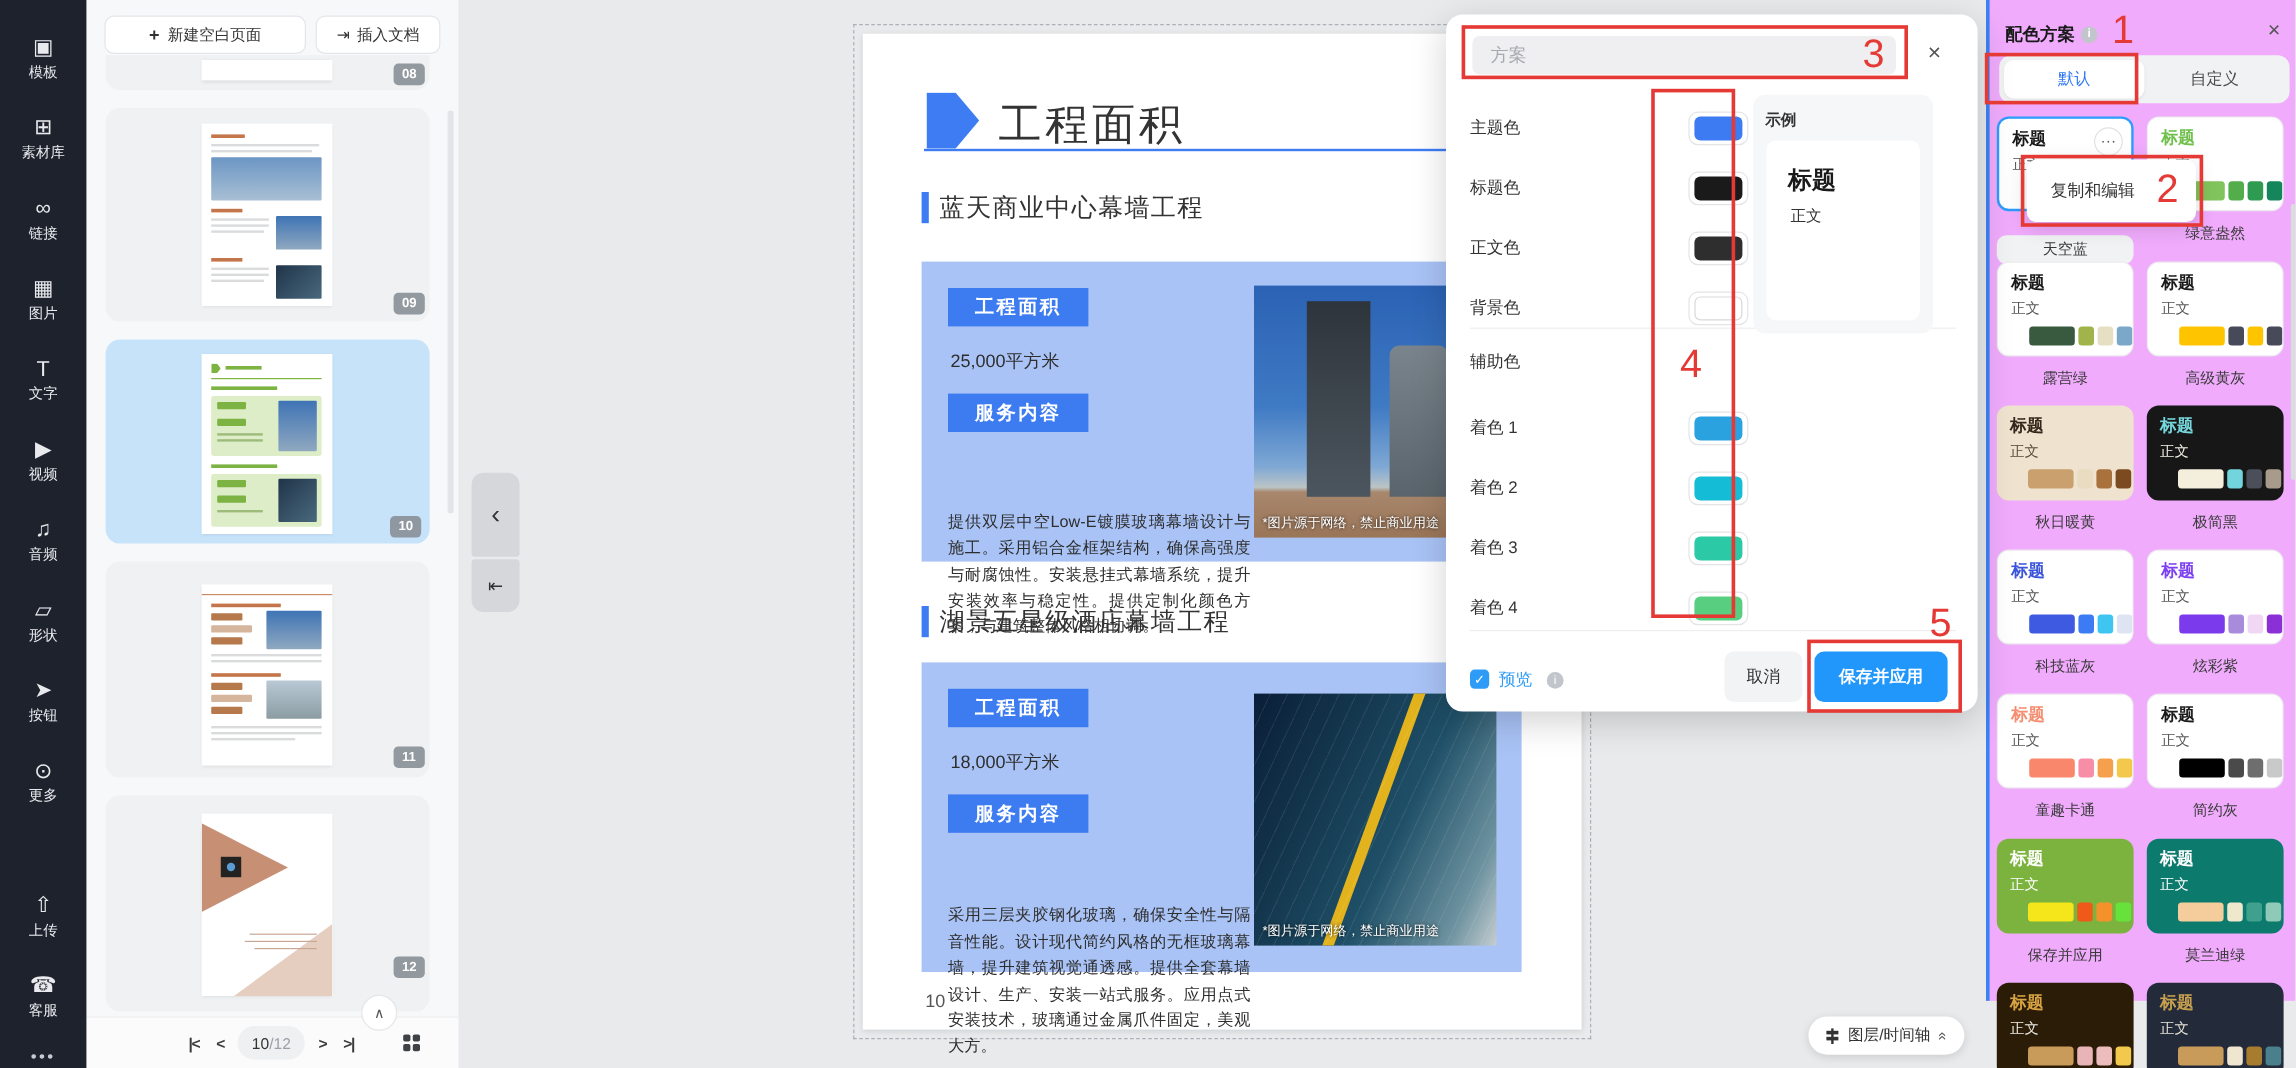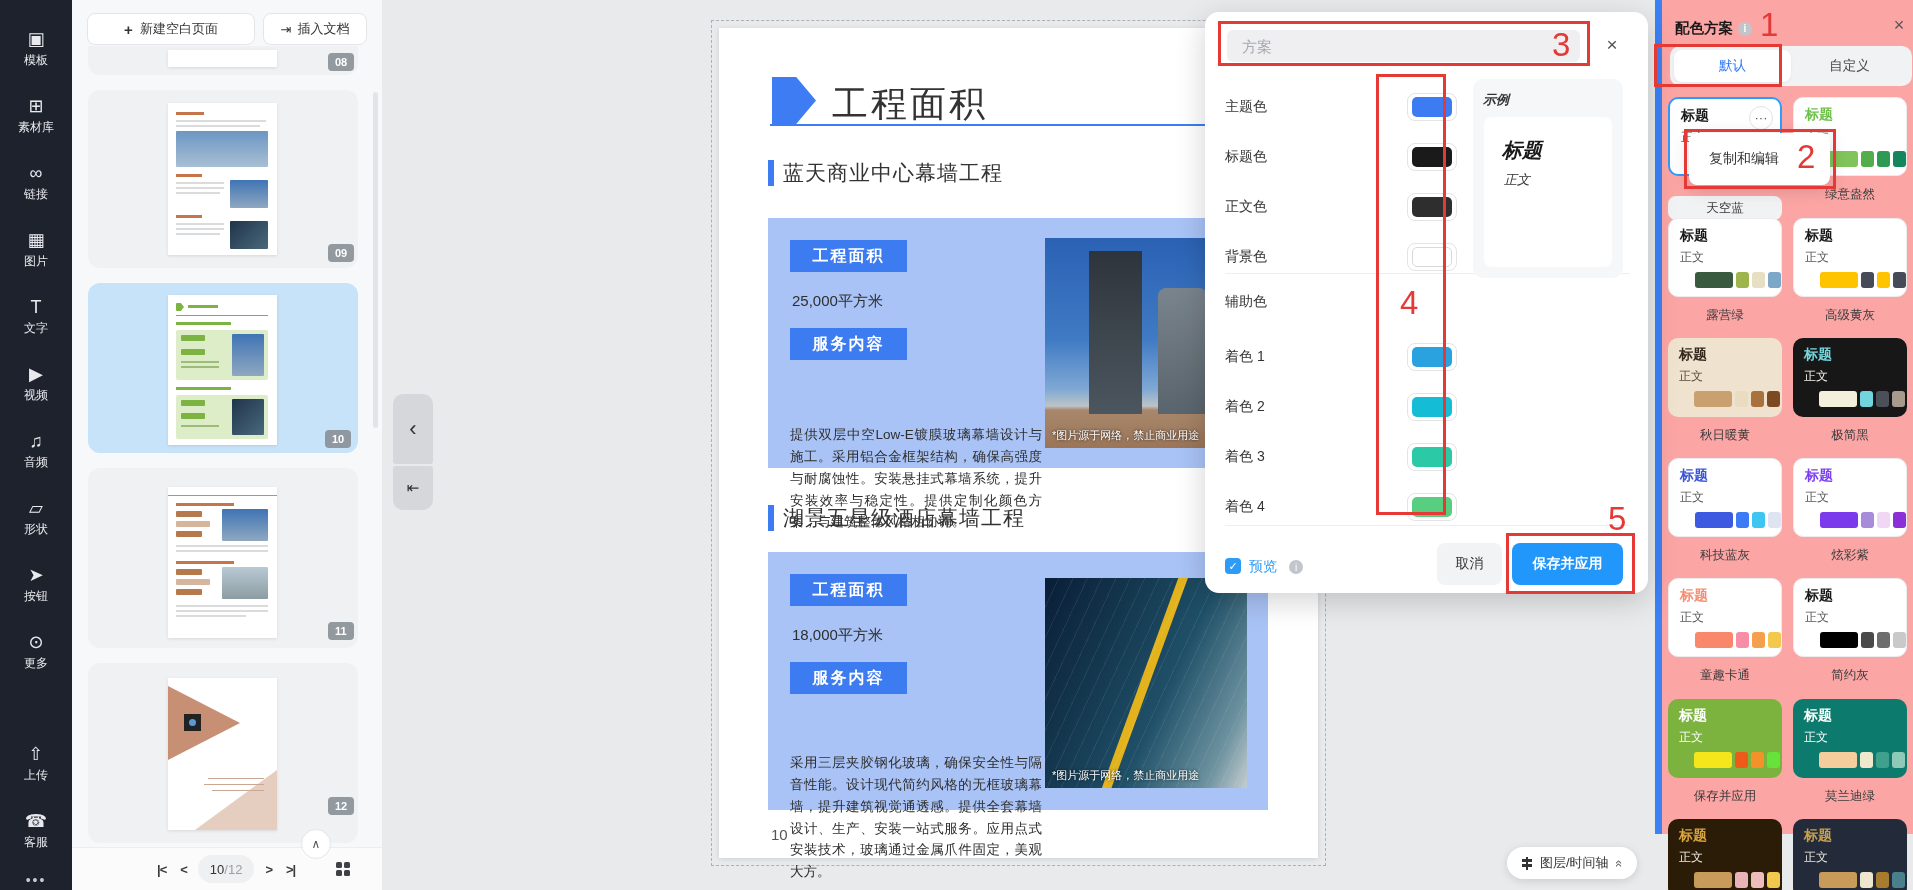--- a/index.html
+++ b/index.html
@@ -103,38 +103,38 @@
   .dlg-close{position:absolute;left:394px;top:20px;width:26px;height:26px;border:none;background:none;font-size:19px;color:#555;cursor:pointer;}
   .drows{position:absolute;left:20px;top:70px;width:232px;}
   .drows2{position:absolute;left:20px;top:320px;width:232px;}
   .drow{height:50px;display:flex;align-items:center;justify-content:space-between;}
   .drow-label{font-size:14px;color:#333;}
   .swatch-box{width:50px;height:28px;border:1px solid #E3E4E6;border-radius:8px;background:#fff;display:flex;align-items:center;justify-content:center;cursor:pointer;}
   .swatch{display:block;width:40px;height:20px;border-radius:5px;}
   .drow.light .swatch{border:1px solid #D9D9D9;}
   .dlg-div1{position:absolute;left:20px;top:261px;width:405px;height:1px;background:#EEEEEF;}
   .dlg-group{position:absolute;left:20px;top:281px;font-size:14px;color:#333;}
-  .sample{position:absolute;left:268px;top:67px;width:150px;height:199px;background:#F6F7F9;border-radius:10px;padding:12px 10px;font-style:italic;}
+  .sample{position:absolute;left:256px;top:67px;width:150px;height:199px;background:#F6F7F9;border-radius:10px;padding:12px 10px;}
   .sample-label{font-size:13px;color:#333;font-weight:bold;}
   .sample-card{position:absolute;left:11px;top:38px;width:128px;height:150px;background:#fff;border-radius:8px;}
   .sample-title{position:absolute;left:18px;top:20px;font-size:20px;font-weight:bold;color:#1A1A1A;}
   .sample-body{position:absolute;left:20px;top:54px;font-size:13px;color:#333;}
   .bars{position:absolute;left:24px;bottom:12px;display:flex;align-items:flex-end;gap:4px;}
   .bar{display:block;width:14px;border-radius:1px;}
   .dlg-div2{position:absolute;left:20px;top:513px;width:405px;height:1px;background:#EEEEEF;}
   .dlg-footer{position:absolute;left:0;top:525px;width:443px;height:56px;}
   .chk{position:absolute;left:20px;top:21px;width:16px;height:16px;background:#2E9CF6;border-radius:4px;color:#fff;font-size:11px;display:flex;align-items:center;justify-content:center;cursor:pointer;}
   .chk-label{position:absolute;left:44px;top:21px;font-size:14px;color:#2E9CF6;cursor:pointer;}
   .info-i{position:absolute;left:84px;top:23px;width:14px;height:14px;border-radius:50%;background:#C2C6CC;color:#fff;font-size:10px;display:flex;align-items:center;justify-content:center;}
   .info-i:before{content:"i";}
   .btn-cancel{position:absolute;left:232px;top:6px;width:65px;height:42px;background:#F2F3F5;border:none;border-radius:8px;font-size:14px;color:#333;cursor:pointer;font-family:inherit;}
   .btn-save{position:absolute;left:307px;top:6px;width:111px;height:42px;background:#2297FB;border:none;border-radius:8px;font-size:14px;color:#fff;font-weight:bold;cursor:pointer;font-family:inherit;}
 
   
-  .right-panel{position:absolute;left:1655px;top:0;width:258px;height:834px;background:#fca5a5;border-left:7px solid #3b82f6;z-index:10;}
+  .right-panel{position:absolute;left:1655px;top:0;width:258px;height:834px;background:#f0abfc;border-left:3px solid #3b82f6;z-index:10;}
   .rp-title{position:absolute;left:13px;top:19px;font-size:14.5px;font-weight:bold;color:#1A1A1A;display:flex;align-items:center;gap:5px;}
   .rp-info{width:14px;height:14px;border-radius:50%;background:#C2C6CC;color:#fff;font-size:10px;display:flex;align-items:center;justify-content:center;}
   .rp-info:before{content:"i";}
   .rp-close{position:absolute;left:224px;top:12px;width:26px;height:26px;border:none;background:none;font-size:18px;color:#555;cursor:pointer;}
   .tabs{position:absolute;left:8px;top:46px;width:242px;height:40px;background:#F1F2F4;border-radius:10px;display:flex;align-items:center;padding:4px;}
   .tab{flex:1;height:32px;border-radius:8px;display:flex;align-items:center;justify-content:center;font-size:13.5px;color:#4A4A4A;cursor:pointer;}
   .tab.active{background:#fff;color:#2E77F6;box-shadow:0 1px 3px rgba(0,0,0,.06);}
   .scheme-grid{position:absolute;left:6px;top:0;width:246px;height:890px;}
   .scheme{position:absolute;width:114px;}
   .scheme:nth-child(odd){left:0;}

